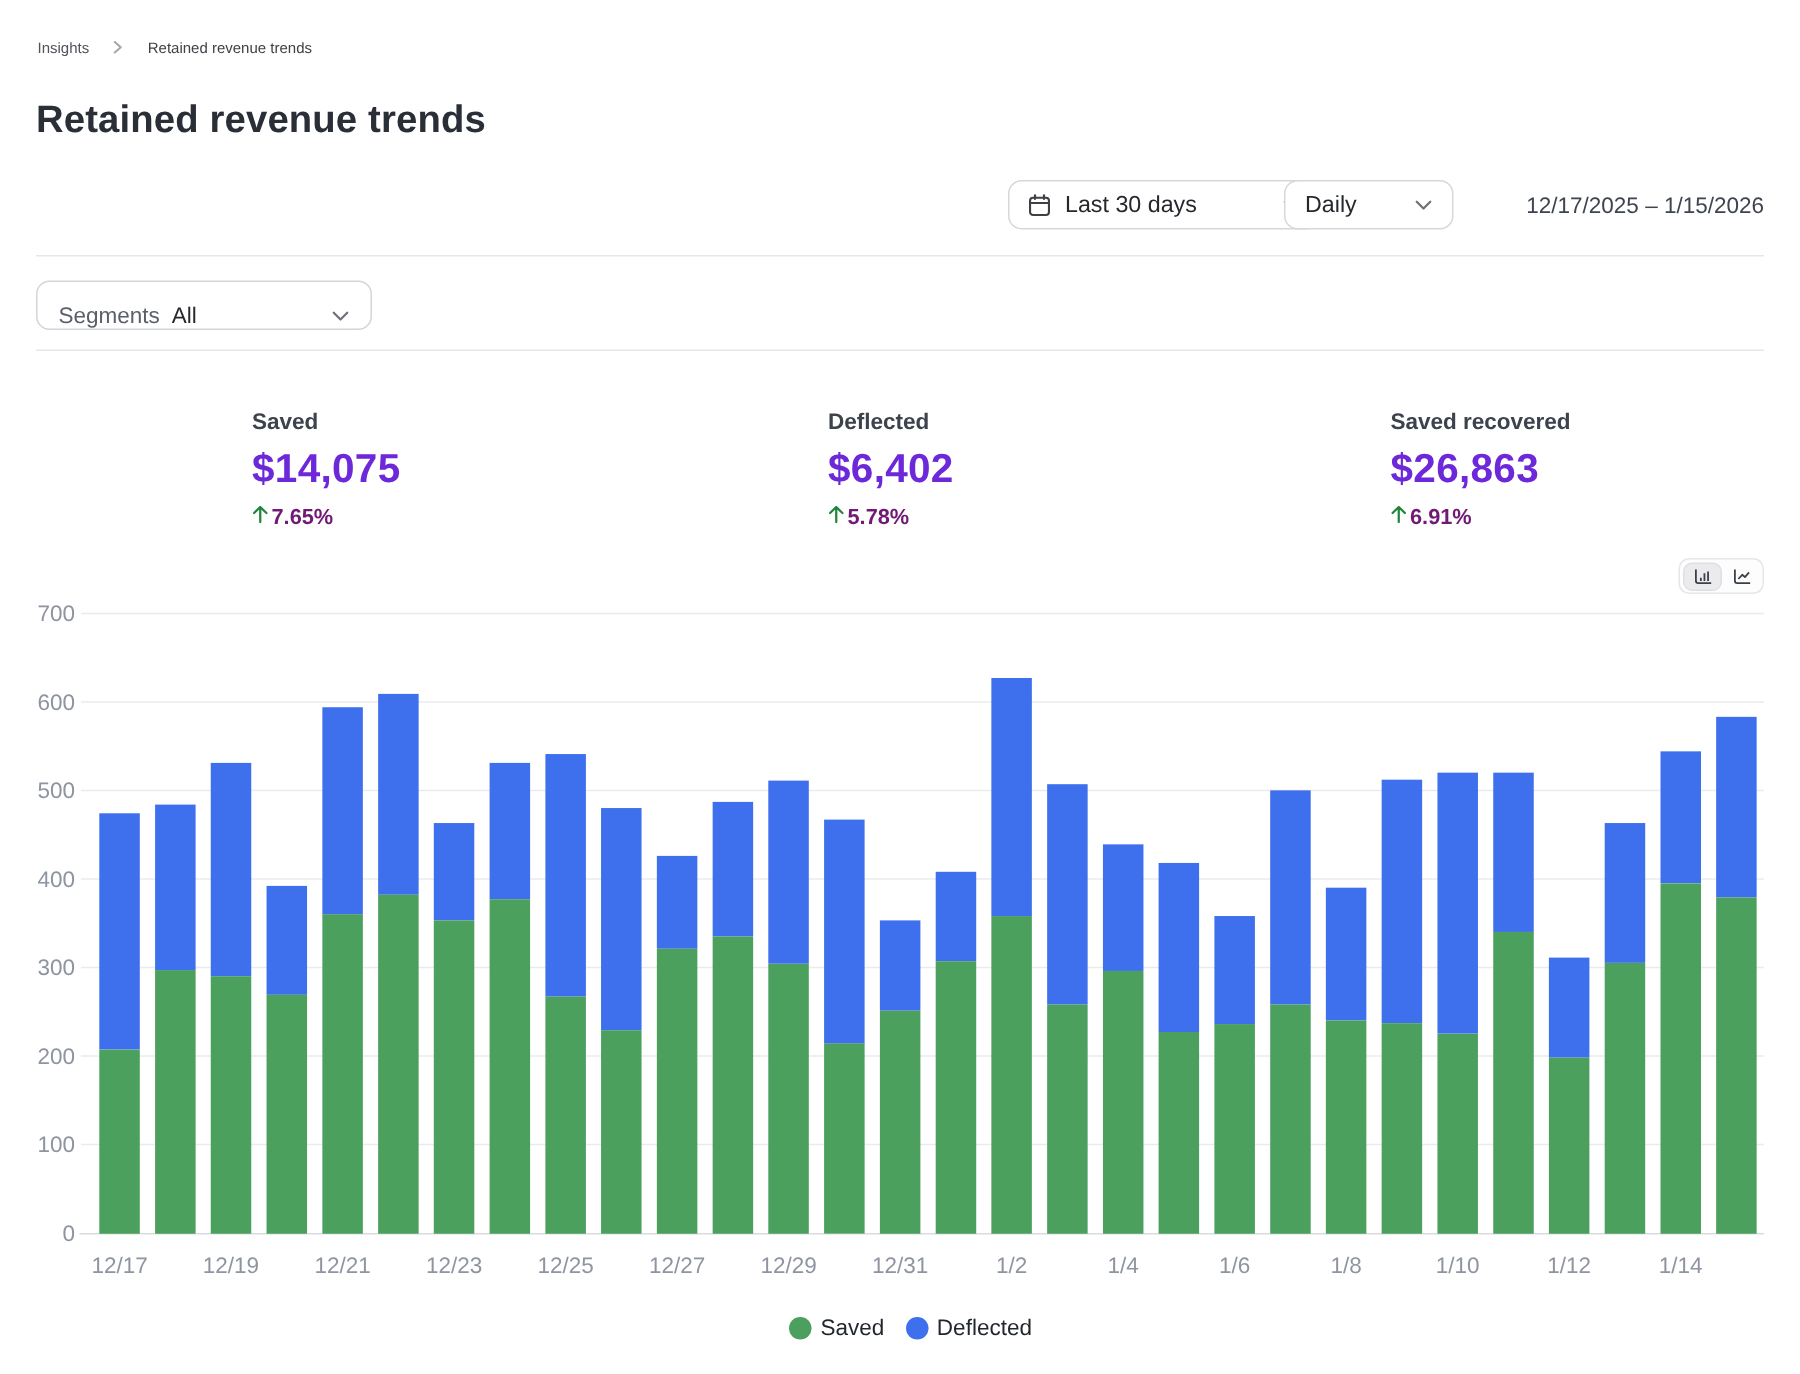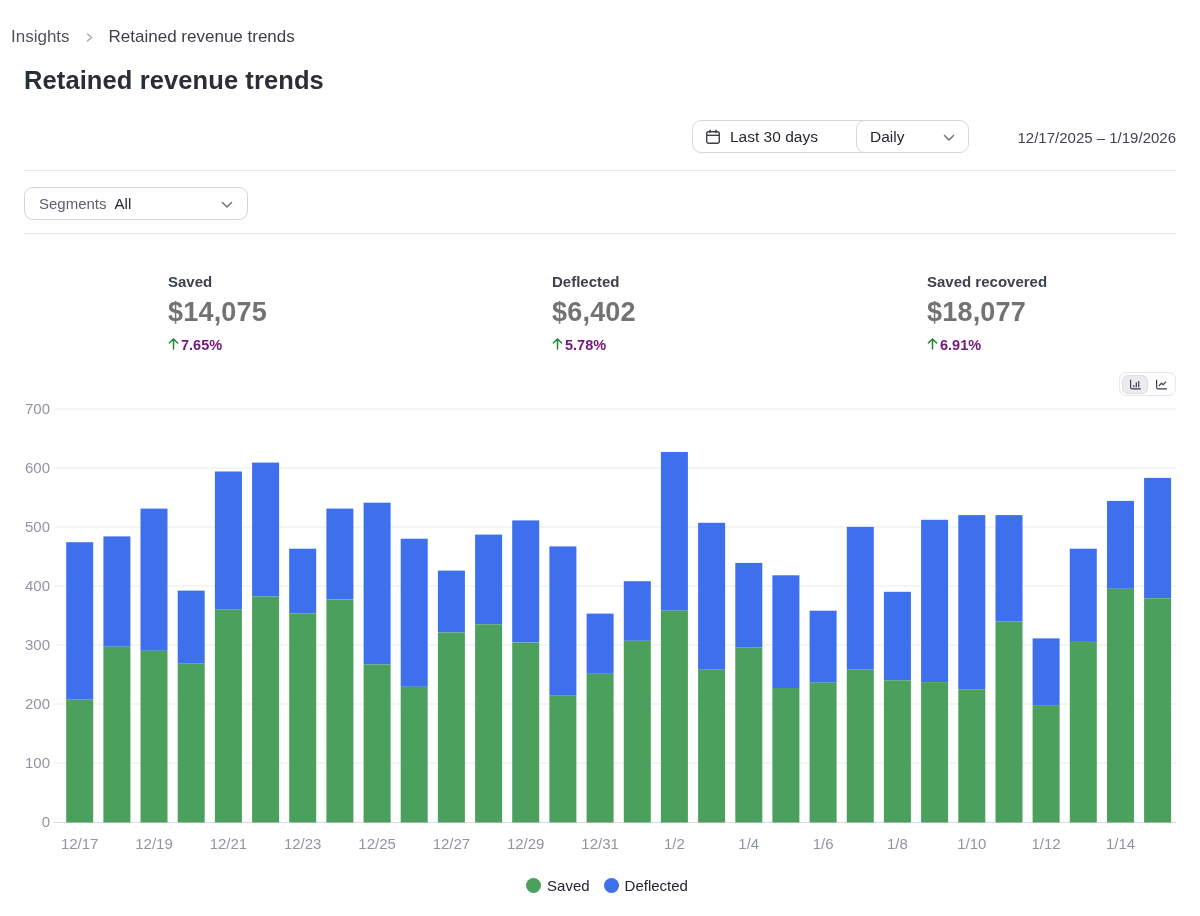--- a/index.html
+++ b/index.html
@@ -1,38 +1,38 @@
 <!DOCTYPE html>
 <html><head>
 <meta charset="utf-8">
 <style>
   * { margin:0; padding:0; box-sizing:border-box; }
   html,body { width:1200px; height:916px; background:#ffffff;
     font-family:"Liberation Sans", sans-serif; overflow:hidden; }
   .abs { position:absolute; }
-  .crumb { left:11px; top:27px; font-size:17px; color:#52525b;
+  .crumb { left:25px; top:27px; font-size:10px; color:#52525b;
     display:flex; }
   .crumb .sep { margin:0 15px; color:#a1a1aa; }
   .crumb .cur { color:#3f3f46; }
   h1.title { left:24px; top:66px; font-size:25.5px; font-weight:bold;
     color:#292e37; letter-spacing:0.1px; }
   .btn { border:1px solid #d6d7db; border-radius:9px; background:#fff;
     display:flex; align-items:center; font-size:15.5px; color:#26282e; }
-  .btn1 { left:672px; top:120px; width:208px; height:33px; padding:0 12px 0 12px;margin-left:20px; }
+  .btn1 { left:672px; top:120px; width:208px; height:33px; padding:0 12px 0 12px; }
   .btn2 { left:856px; top:120px; width:113px; height:33px; padding:0 13px; }
   .chev { color:#71717a; margin-left:auto; }
   .daterange { top:129px; right:24px; font-size:15px; color:#3f4550; }
   .hr { left:24px; right:24px; height:1px; background:#e6e7ea; }
   .seg { left:24px; top:187px; width:224px; height:33px; border:1px solid #d4d5da;
-    border-radius:9px; display:flex; align-items:center; padding:0 14px 0 14px;
+    border-radius:9px; display:flex; align-items:flex-end; padding:0 14px 0 14px;
     font-size:15px; color:#5a5f6a; }
   .seg b { color:#26282e; margin-left:8px; font-weight:normal; }
   .stat { position:absolute; top:273px; }
   .stat .lab { font-size:15px; font-weight:bold; color:#3d434d; }
-  .stat .val { font-size:27px; font-weight:bold; color:#737373; margin-top:7px; letter-spacing:0.2px;}
+  .stat .val { font-size:27px; font-weight:bold; color:#6d28d9; margin-top:7px; letter-spacing:0.2px;}
   .stat .delta { font-size:14.5px; font-weight:bold; color:#701a75; margin-top:9px; display:flex; align-items:center; }
   .stat .delta .arr { margin-right:2px; display:inline-block; }
   .toggle { left:1119px; top:372px; width:57px; height:24px; border:1px solid #e5e6e9;
     border-radius:7px; background:#fdfdfd; display:flex; align-items:center; }
   .togsel { width:26px; height:19px; margin-left:2px; border-radius:6px;
     background:#ebebee; border:1px solid #dedfe3; display:flex;
     align-items:center; justify-content:center; }
   .togun { width:26px; height:19px; display:flex; align-items:center; justify-content:center; }
   .legend { left:7px; width:1200px; top:877px; display:flex; justify-content:center;
     align-items:center; font-size:15px; color:#22262e; }
@@ -59,21 +59,21 @@
   Last 30 days
   <span class="chev"><svg width="12" height="8" viewBox="0 0 12 8" fill="none">
         <path d="M1.5 1.5 L6 6 L10.5 1.5" stroke="#71717a" stroke-width="1.5" stroke-linecap="round" stroke-linejoin="round"></path>
       </svg></span>
 </div>
 <div class="abs btn btn2">Daily
   <span class="chev"><svg width="12" height="8" viewBox="0 0 12 8" fill="none">
         <path d="M1.5 1.5 L6 6 L10.5 1.5" stroke="#71717a" stroke-width="1.5" stroke-linecap="round" stroke-linejoin="round"></path>
       </svg></span>
 </div>
-<div class="abs daterange">12/17/2025 – 1/19/2026</div>
+<div class="abs daterange">12/17/2025 – 1/15/2026</div>
 
 <div class="abs hr" style="top:170px"></div>
 <div class="abs seg">Segments<b>All</b>
   <span class="chev"><svg width="12" height="8" viewBox="0 0 12 8" fill="none">
         <path d="M1.5 1.5 L6 6 L10.5 1.5" stroke="#71717a" stroke-width="1.5" stroke-linecap="round" stroke-linejoin="round"></path>
       </svg></span>
 </div>
 <div class="abs hr" style="top:233px"></div>
 
 <div class="stat" style="left:168px">
@@ -85,21 +85,21 @@
 </div>
 <div class="stat" style="left:552px">
   <div class="lab">Deflected</div>
   <div class="val">$6,402</div>
   <div class="delta"><span class="arr"><svg width="11" height="12" viewBox="0 0 11 12" fill="none">
           <path d="M5.5 11 V1.3 M1.4 5 L5.5 1 L9.6 5" stroke="#1f8539" stroke-width="1.5" stroke-linecap="round" stroke-linejoin="round"></path>
         </svg></span>5.78%</div>
 </div>
 <div class="stat" style="left:927px">
   <div class="lab">Saved recovered</div>
-  <div class="val">$18,077</div>
+  <div class="val">$26,863</div>
   <div class="delta"><span class="arr"><svg width="11" height="12" viewBox="0 0 11 12" fill="none">
           <path d="M5.5 11 V1.3 M1.4 5 L5.5 1 L9.6 5" stroke="#1f8539" stroke-width="1.5" stroke-linecap="round" stroke-linejoin="round"></path>
         </svg></span>6.91%</div>
 </div>
 
 <div class="abs toggle">
   <div class="togsel">
     <svg width="13" height="13" viewBox="0 0 13 13" fill="none">
       <path d="M1.6 1.7 V9.2 A1.6 1.6 0 0 0 3.2 10.8 H11.8" stroke="#3a3f4a" stroke-width="1.2"></path>
       <line x1="4.9" y1="9.3" x2="4.9" y2="7.1" stroke="#3a3f4a" stroke-width="1.2"></line>

